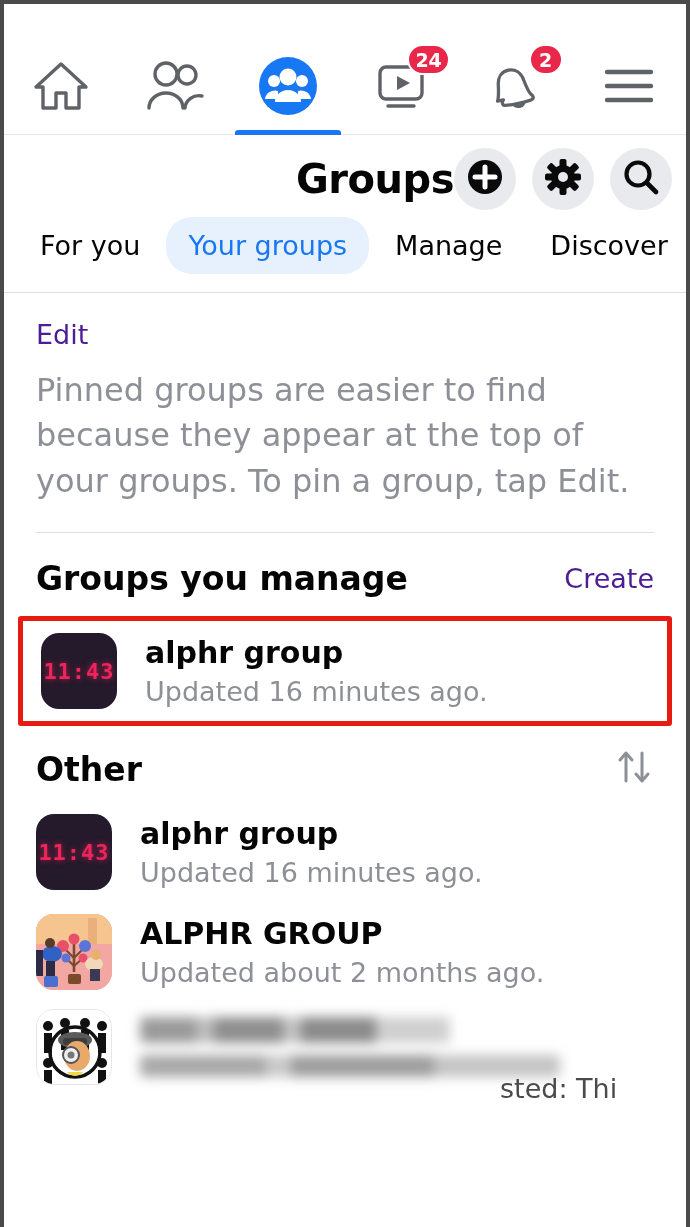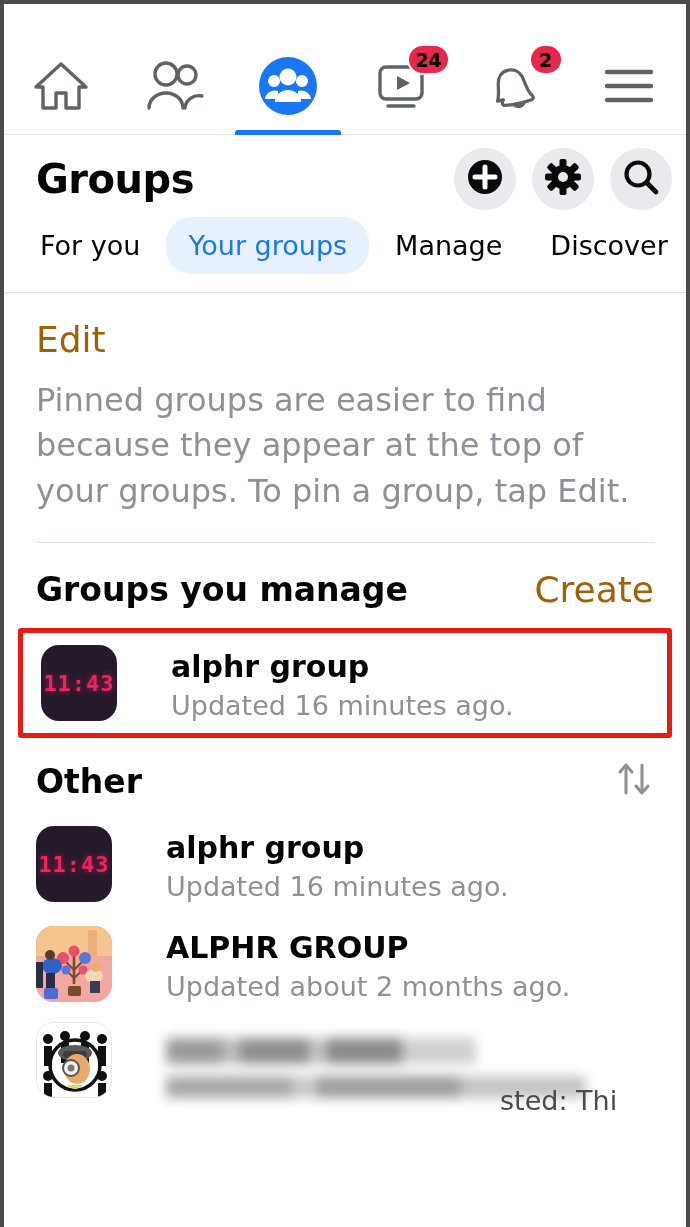--- a/index.html
+++ b/index.html
@@ -41,35 +41,35 @@
   .nav-icon-wrap { position:relative; height:76px; display:flex; align-items:center; justify-content:center; }
   .nav-underline {
     position:absolute; bottom:-1px; left:50%; transform:translateX(-50%);
     width:106px; height:5px; background:#1877f2; border-radius:3px 3px 0 0;
   }
   .badge {
     position:absolute;
     top:-4px; right:-18px;
     min-width:34px; height:31px;
     background:#e8274b;
-    color:#000000;
+    color:#ffffff;
     border-radius:16px;
     font-size:19px;
     font-weight:bold;
     display:flex; align-items:center; justify-content:center;
     padding:0 6px;
     font-family:"DejaVu Sans", sans-serif;
     border:2px solid #fff;
   }
 
   
   .groups-header {
     display:flex;
     align-items:center;
-    justify-content:space-between;
+    justify-content:flex-end;
     padding:14px 14px 4px 32px;
     height:78px;
   }
   .page-title {
     font-size:40px;
     font-weight:bold;
     color:#050505;
     letter-spacing:-0.5px;
   }
   .header-actions { display:flex; gap:16px; }
@@ -108,40 +108,39 @@
     align-items:center;
     justify-content:space-between;
     padding:26px 32px 12px 32px;
   }
   .section-title {
     font-size:33px;
     font-weight:bold;
     color:#050505;
   }
   .section-action {
-    font-size:36px;
-    color:#a16207;
+    font-size:27px;
+    color:#4c1d95;
   }
   .section-desc {
     padding:6px 32px 0 32px;
     font-size:32px;
     line-height:1.42;
     color:#8d9096;
   }
   .divider {
     height:1px;
     background:#dcdfe3;
     margin:28px 32px 0 32px;
   }
 
   
   .group-row {
     display:flex;
-    align-items:flex-end;
-    gap:26px;
+    align-items:center;
     padding:12px 32px;
     min-height:96px;
   }
   .group-row.highlight {
     border:5px solid #e81b12;
     margin:6px 14px 4px 14px;
     padding:12px 18px;
     border-radius:3px;
   }
   .avatar {

